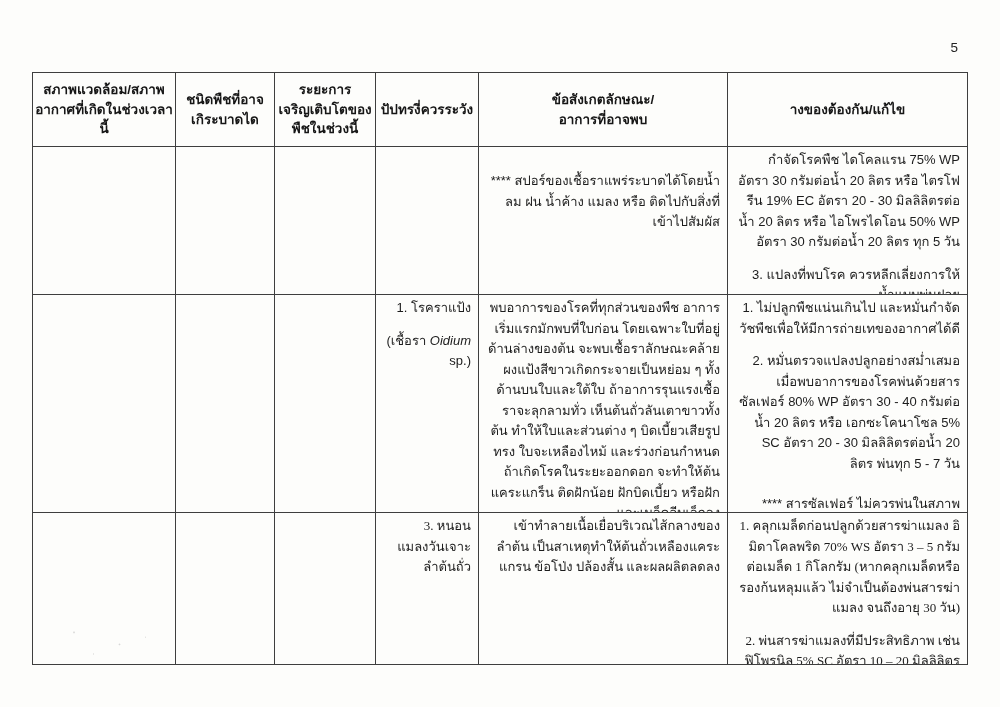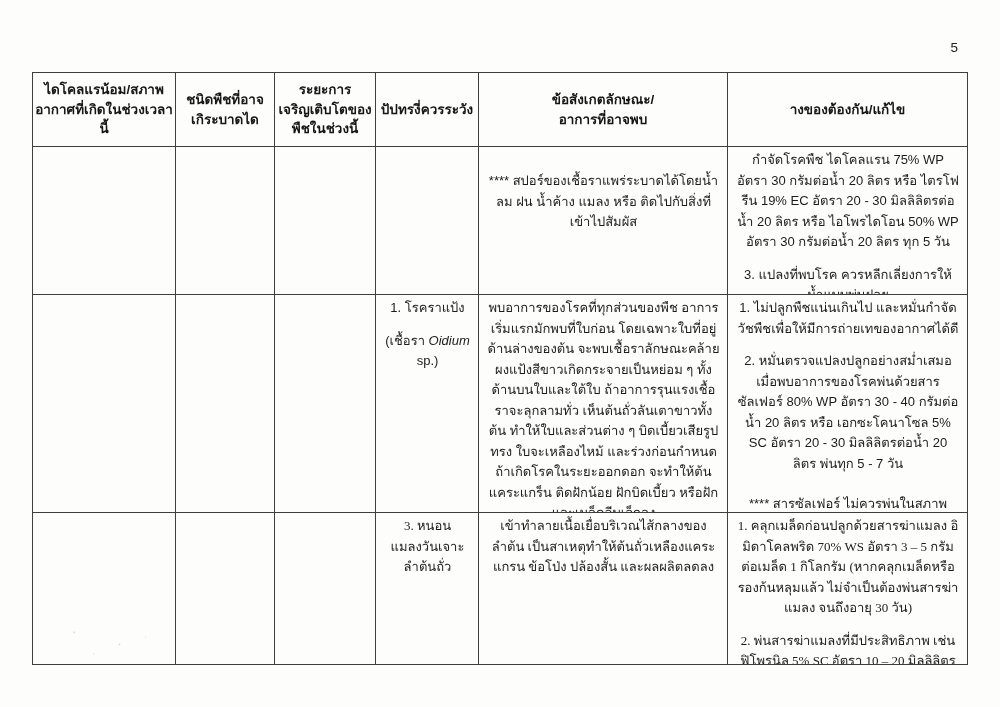--- a/index.html
+++ b/index.html
@@ -46,21 +46,21 @@
     font-size: 13.5px;
     line-height: 1.45;
     white-space: pre-line;
     color: #161616;
   }
   .cell {
     padding: 3px 7px 4px 8px;
     font-size: 13px;
     line-height: 1.58;
     overflow: hidden;
-    text-align: center;
+    text-align: right;
   }
   .cell p {
     margin: 0;
   }
   .cell p + p {
     margin-top: 12px;
   }
   .cell p.note-gap {
     margin-top: 20px;
   }
@@ -96,21 +96,21 @@
     <colgroup>
       <col style="width:143px">
       <col style="width:99px">
       <col style="width:101px">
       <col style="width:103px">
       <col style="width:249px">
       <col style="width:240px">
     </colgroup>
     <thead>
       <tr style="height:74px;">
-        <th>ไดโคลแรน้อม/สภาพ
+        <th>สภาพแวดล้อม/สภาพ
 อากาศที่เกิดในช่วงเวลานี้</th>
         <th>ชนิดพืชที่อาจ
 เกิระบาดได</th>
         <th>ระยะการ
 เจริญเติบโตของ
 พืชในช่วงนี้</th>
         <th>ปัปทรงี่ควรระวัง</th>
         <th>ข้อสังเกตลักษณะ/
 อาการที่อาจพบ</th>
         <th>างของต้องกัน/แก้ไข</th>

